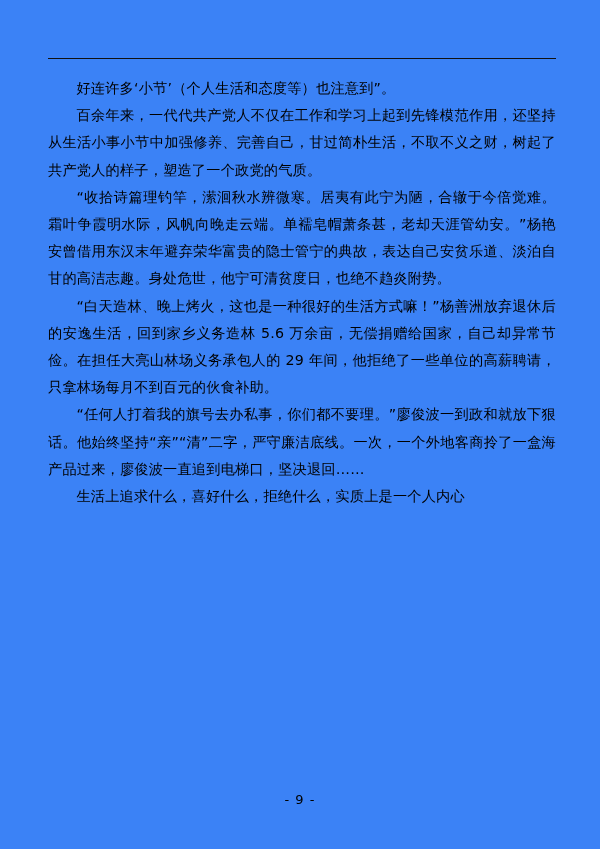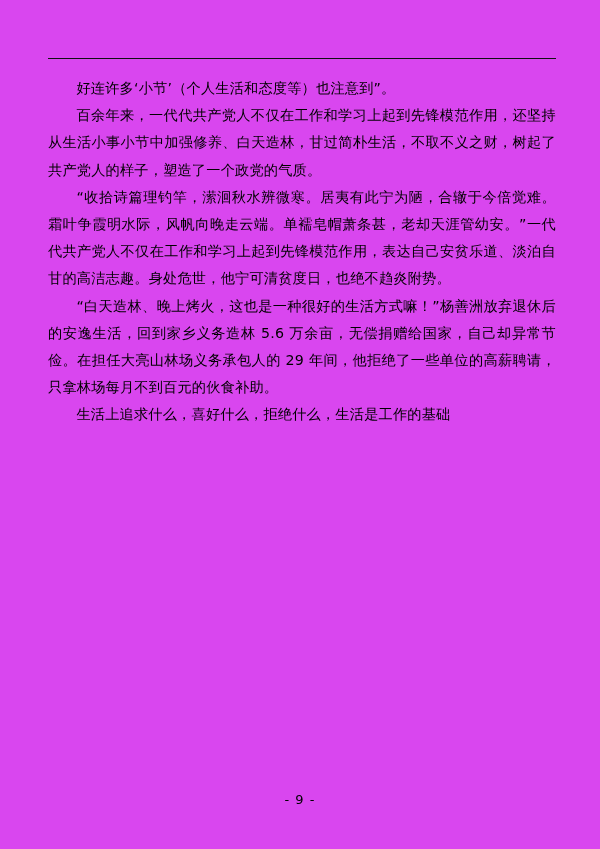--- a/index.html
+++ b/index.html
@@ -14,21 +14,21 @@
     color: #000000;
     position: relative;
     overflow: hidden;
   }
   .page {
     width: 600px;
     height: 849px;
     box-sizing: border-box;
     padding: 58px 44px 20px 48px;
     position: relative;
-    background: #d946ef;
+    background: #3b82f6;
   }
   .rule {
     border: 0;
     border-top: 1px solid #111;
     margin: 0 0 16px 0;
     width: 100%;
   }
   .body-text {
     font-size: 14.2px;
     line-height: 27.2px;
@@ -51,20 +51,21 @@
   }
 </style>
 </head>
 <body>
 
 <div class="page">
   <hr class="rule">
 
   <div class="body-text">
     <p>好连许多‘小节’（个人生活和态度等）也注意到”。</p>
-    <p>百余年来，一代代共产党人不仅在工作和学习上起到先锋模范作用，还坚持从生活小事小节中加强修养、白天造林，甘过简朴生活，不取不义之财，树起了共产党人的样子，塑造了一个政党的气质。</p>
-    <p>“收拾诗篇理钓竿，潆洄秋水辨微寒。居夷有此宁为陋，合辙于今倍觉难。霜叶争霞明水际，风帆向晚走云端。单襦皂帽萧条甚，老却天涯管幼安。”一代代共产党人不仅在工作和学习上起到先锋模范作用，表达自己安贫乐道、淡泊自甘的高洁志趣。身处危世，他宁可清贫度日，也绝不趋炎附势。</p>
+    <p>百余年来，一代代共产党人不仅在工作和学习上起到先锋模范作用，还坚持从生活小事小节中加强修养、完善自己，甘过简朴生活，不取不义之财，树起了共产党人的样子，塑造了一个政党的气质。</p>
+    <p>“收拾诗篇理钓竿，潆洄秋水辨微寒。居夷有此宁为陋，合辙于今倍觉难。霜叶争霞明水际，风帆向晚走云端。单襦皂帽萧条甚，老却天涯管幼安。”杨艳安曾借用东汉末年避弃荣华富贵的隐士管宁的典故，表达自己安贫乐道、淡泊自甘的高洁志趣。身处危世，他宁可清贫度日，也绝不趋炎附势。</p>
     <p>“白天造林、晚上烤火，这也是一种很好的生活方式嘛！”杨善洲放弃退休后的安逸生活，回到家乡义务造林 5.6 万余亩，无偿捐赠给国家，自己却异常节俭。在担任大亮山林场义务承包人的 29 年间，他拒绝了一些单位的高薪聘请，只拿林场每月不到百元的伙食补助。</p>
-    <p>生活上追求什么，喜好什么，拒绝什么，生活是工作的基础</p>
+    <p>“任何人打着我的旗号去办私事，你们都不要理。”廖俊波一到政和就放下狠话。他始终坚持“亲”“清”二字，严守廉洁底线。一次，一个外地客商拎了一盒海产品过来，廖俊波一直追到电梯口，坚决退回……</p>
+    <p>生活上追求什么，喜好什么，拒绝什么，实质上是一个人内心</p>
   </div>
 
   <div class="page-number">- 9 -</div>
 </div>
 
 </body></html>

